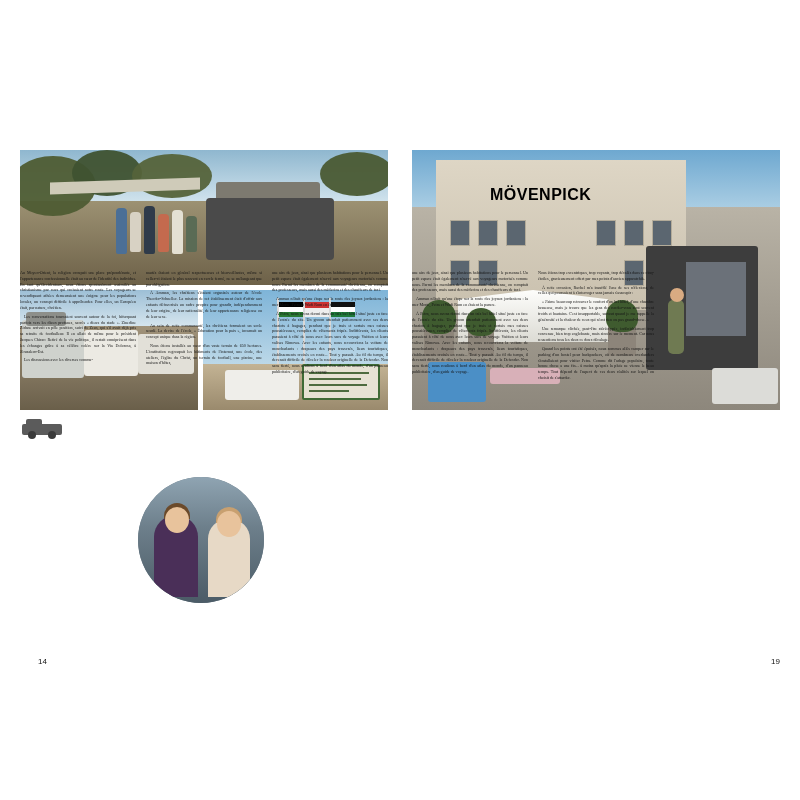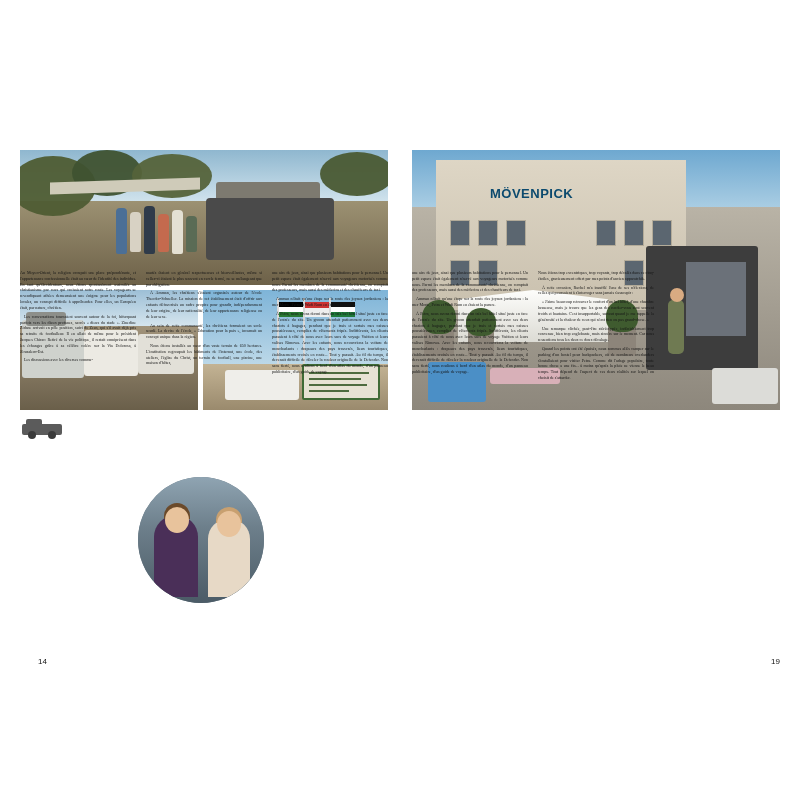--- a/index.html
+++ b/index.html
@@ -98,22 +98,22 @@
   
   #photo-hotel { left: 0; top: 0; width: 368px; height: 260px; }
   #photo-hotel .sky { height: 22%; background: linear-gradient(#6ea8d0, #a9cde3); }
   #photo-hotel .ground { height: 78%; background: linear-gradient(#b9b3a6, #8d877c); }
   .hotel-building {
     position: absolute; left: 24px; top: 10px; width: 250px; height: 150px;
     background: linear-gradient(#ded6c5, #c9c0ae);
   }
   .hotel-sign-text {
     position: absolute; left: 78px; top: 36px;
-    color: #0c4a6e; font-family: "Liberation Sans", sans-serif;
-    font-weight: bold; font-size: 13px; letter-spacing: .5px;
+    color: #000000; font-family: "Liberation Sans", sans-serif;
+    font-weight: bold; font-size: 16px; letter-spacing: .5px;
   }
   .hotel-window {
     position: absolute; background: #5b6670; border: 1px solid #b3ab99;
   }
   .canopy {
     position: absolute; left: 46px; top: 140px; width: 150px; height: 52px;
     background: linear-gradient(#fdfdfb, #dcdbd4);
     clip-path: polygon(0 18%, 50% 0, 100% 18%, 100% 100%, 0 100%);
   }
   .lorry {

